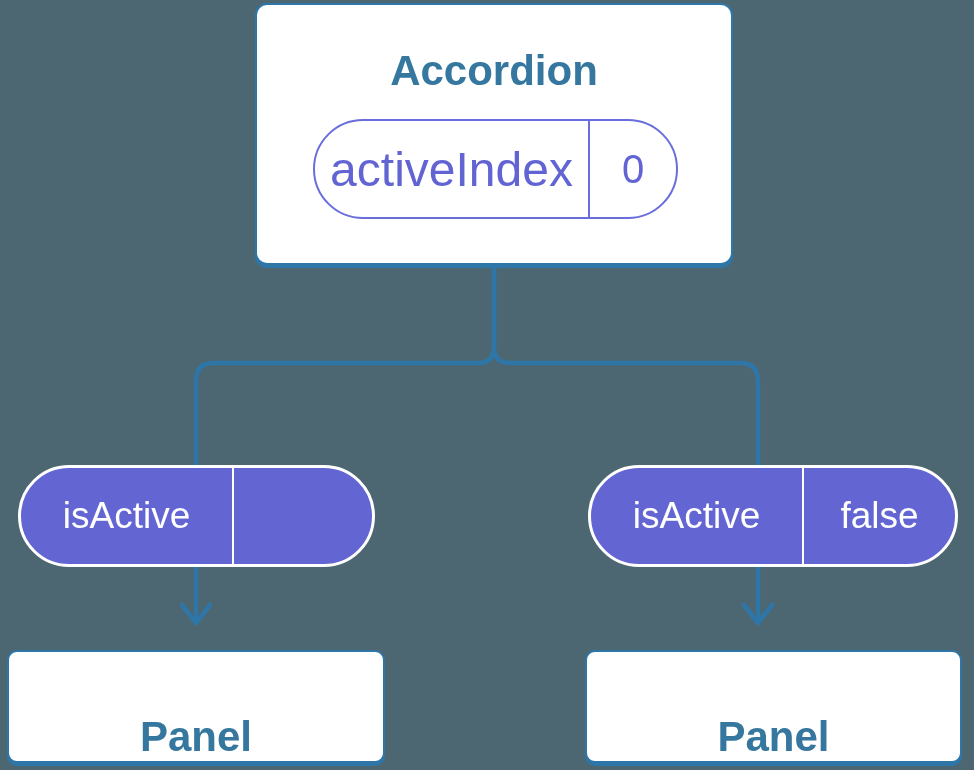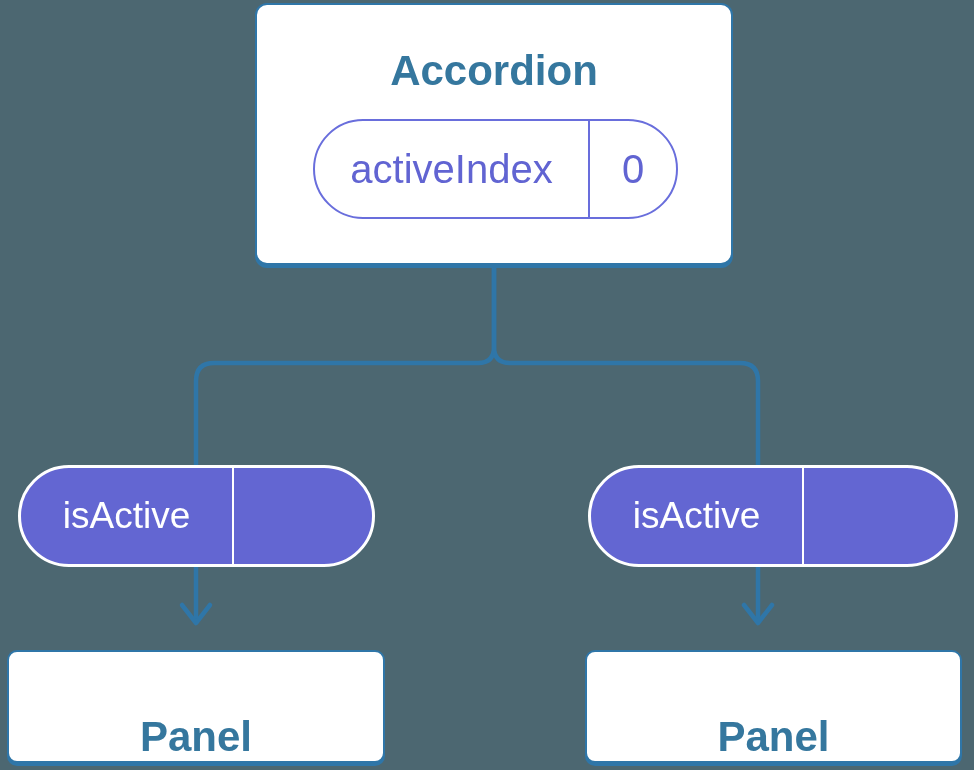--- a/index.html
+++ b/index.html
@@ -55,21 +55,21 @@
     border-radius: 60px;
     display: flex;
     align-items: stretch;
     overflow: hidden;
   }
   .state-pill .pill-name {
     flex: 1;
     display: flex;
     align-items: center;
     justify-content: center;
-    font-size: 40px;
+    font-size: 48px;
     font-weight: 500;
     color: var(--purple_text, #6164D2);
     border-right: 2.5px solid var(--purple_outline, #696EDC);
   }
   .state-pill .pill-value {
     width: 86px;
     display: flex;
     align-items: center;
     justify-content: center;
     font-size: 40px;
@@ -143,20 +143,21 @@
       <div class="pill-value">0</div>
     </div>
   </div>
 
   <div class="prop-pill prop-pill-left">
     <div class="pill-name">isActive</div>
   </div>
 
   <div class="prop-pill prop-pill-right">
     <div class="pill-name">isActive</div>
+    <div class="pill-value">false</div>
   </div>
 
   <div class="panel-card panel-left">
     <span>Panel</span>
   </div>
 
   <div class="panel-card panel-right">
     <span>Panel</span>
   </div>
 

